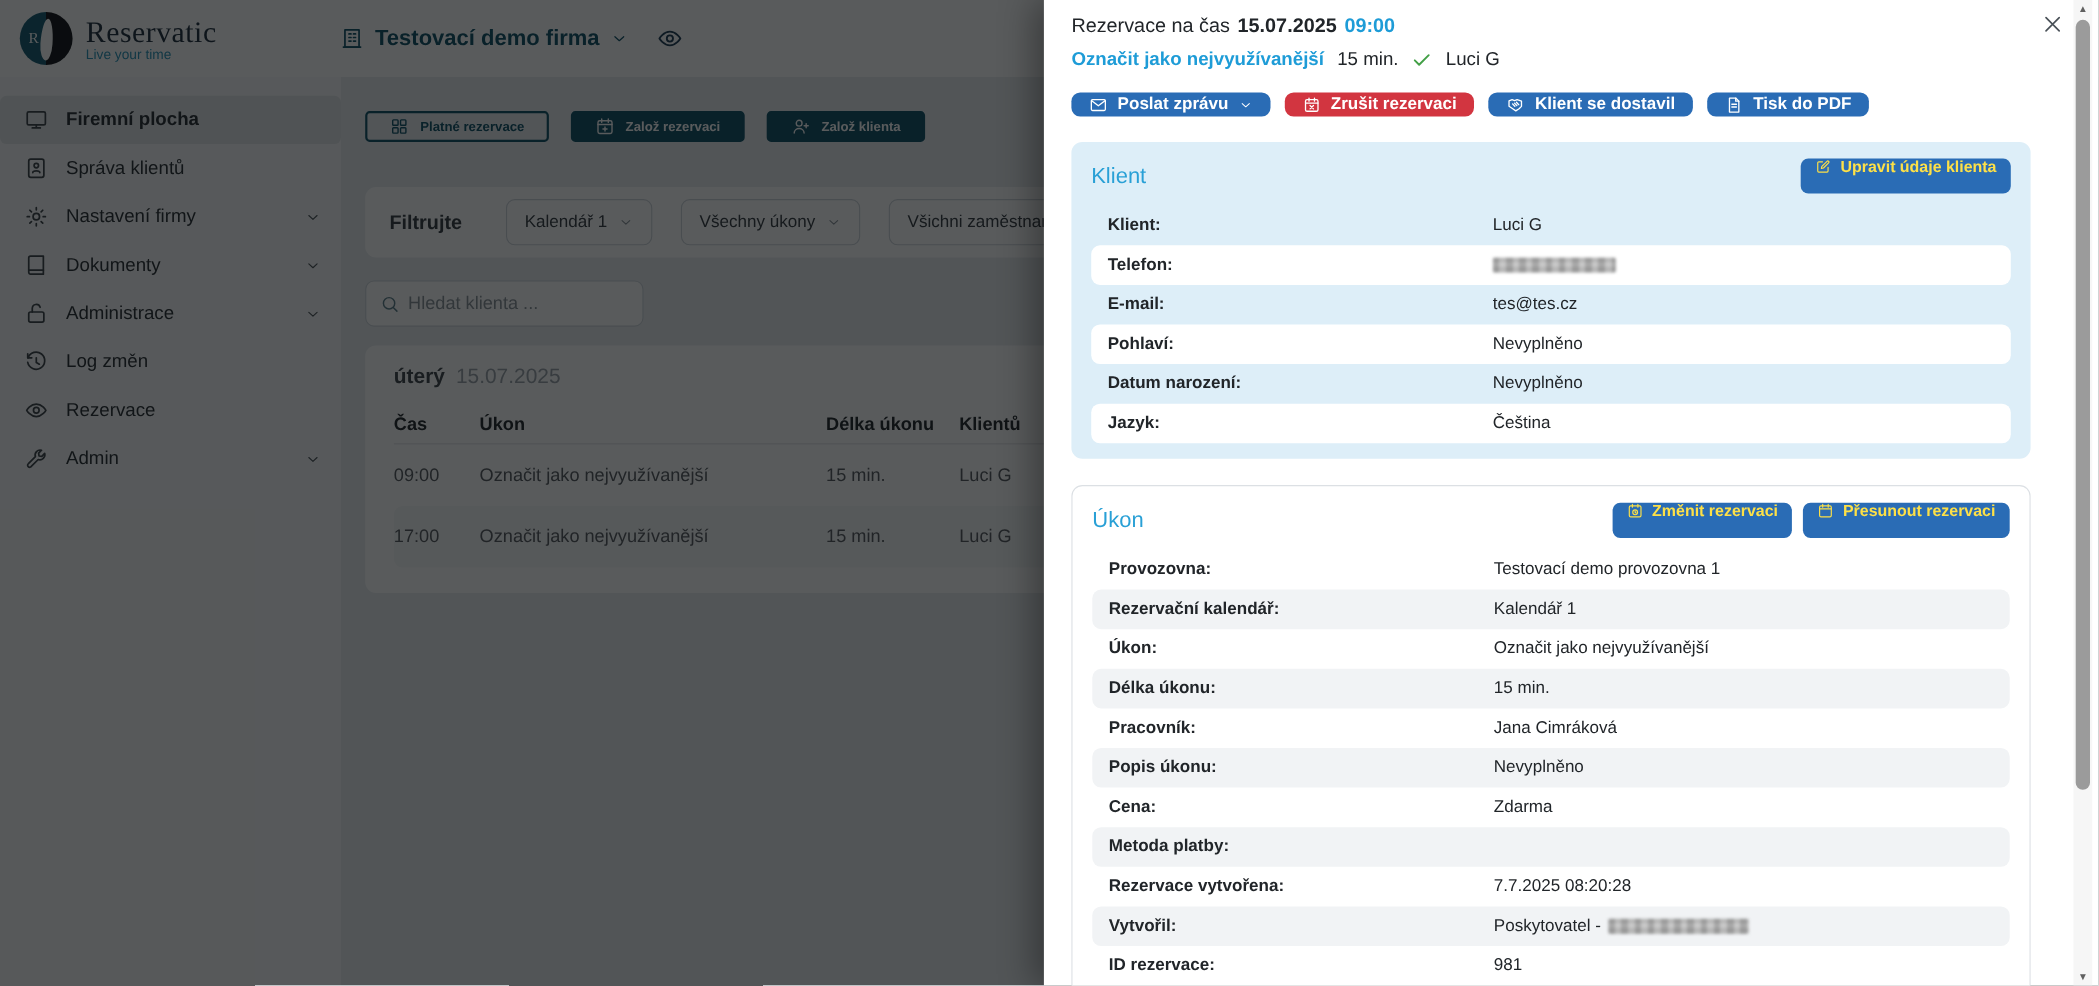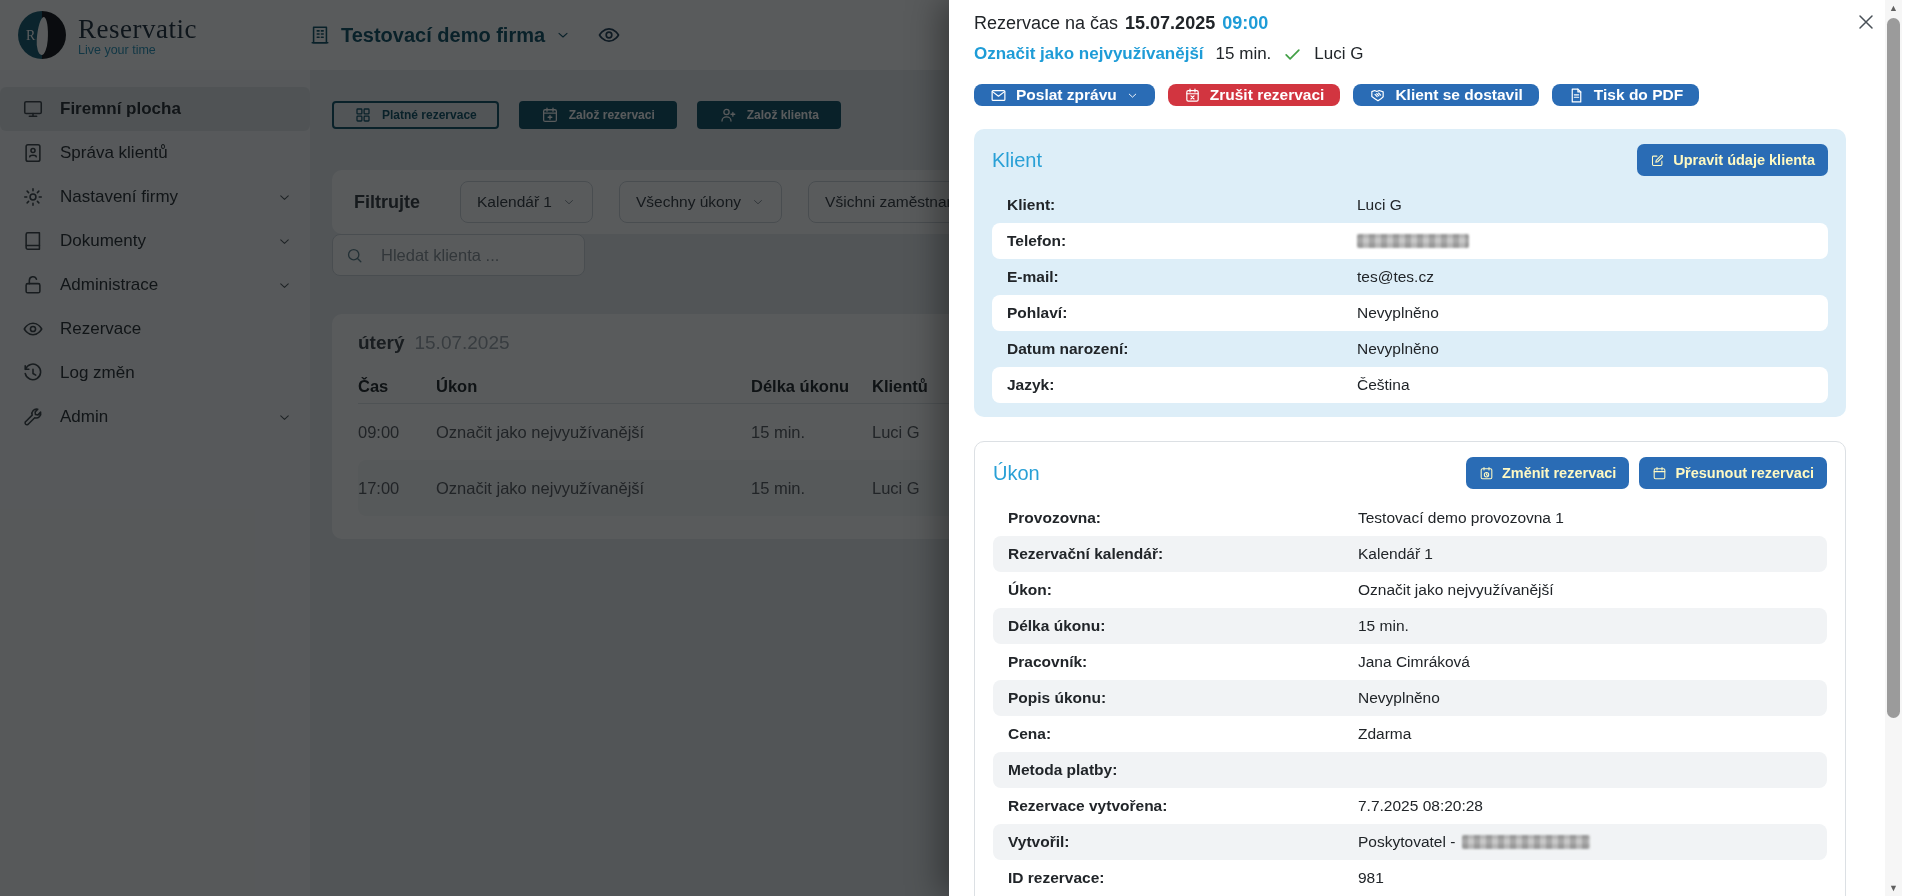--- a/index.html
+++ b/index.html
@@ -29,21 +29,21 @@
 
   
   .main { position:absolute; left:310px; top:70px; right:0; bottom:0; }
   .toolbar-row { position:absolute; left:22px; top:31px; display:flex; gap:20px; }
   .btn-teal { display:flex; align-items:center; gap:10px; height:28px; padding:0 20px; border-radius:4px; font-size:12px; font-weight:bold; cursor:pointer; border:2px solid #0e4f66; background:#0e4f66; color:#fff; font-family:inherit; }
   .btn-teal.outline { background:transparent; color:#0e4f66; }
   .filter-card { position:absolute; left:22px; top:100px; width:1030px; height:64px; background:#fff; border-radius:10px; display:flex; align-items:center; gap:26px; padding:0 22px; }
   .filter-title { font-size:18px; font-weight:bold; color:#343a40; margin-right:14px; }
   .dd { display:flex; align-items:center; gap:10px; height:42px; padding:0 16px; background:#fff; border:1px solid #ced4da; border-radius:8px; font-size:15.5px; color:#343a40; cursor:pointer; }
   .dd .chev { color:#868e96; }
-  .search-box { position:absolute; left:22px; top:164px; width:253px; height:42px; background:#fff; border:1px solid #ced4da; border-radius:8px; display:flex; align-items:center; padding:0 12px; gap:17px; color:#5b7e8a; }
+  .search-box { position:absolute; left:22px; top:185px; width:253px; height:42px; background:#fff; border:1px solid #ced4da; border-radius:8px; display:flex; align-items:center; padding:0 12px; gap:7px; color:#5b7e8a; }
   .search-box input { border:none; outline:none; flex:1; font-size:16.5px; font-family:inherit; color:#343a40; background:transparent; }
   .search-box input::placeholder { color:#8a9299; }
   .day-card { position:absolute; left:22px; top:244px; width:1540px; height:225px; background:#fff; border-radius:10px; padding:18px 26px; }
   .day-title { display:flex; gap:10px; align-items:baseline; font-size:19px; }
   .day-name { font-weight:bold; color:#3f454b; }
   .day-date { color:#9aa2a9; }
   .tgrid { display:grid; grid-template-columns:78px 315px 121px 1fr; align-items:center; }
   .thead { margin-top:16px; height:34px; border-bottom:1px solid #dee2e6; font-size:16.5px; font-weight:bold; color:#212529; }
   .trow { height:56px; font-size:16.5px; color:#55595e; border-radius:8px; cursor:pointer; }
   .trow.alt { background:#f6f7f8; }
@@ -62,21 +62,21 @@
   .p-task { color:#1e9cd7; font-weight:bold; }
   .p-check { color:#43a047; }
   .p-actions { margin-top:20px; display:flex; gap:13px; }
   .btn-act { display:flex; align-items:center; gap:9px; height:22px; padding:0 16px; border:none; border-radius:8px; background:#2a6cb5; color:#fff; font-size:15.5px; font-weight:bold; font-family:inherit; cursor:pointer; }
   .btn-act.red { background:#d23540; }
   .card { margin-top:23px; border-radius:10px; padding:14px 18px; }
   .card-client { background:#ddeef8; }
   .card-task { background:#fff; border:1px solid #dce0e4; margin-top:24px; }
   .card-head { display:flex; align-items:center; justify-content:space-between; height:34px; }
   .card-title { font-size:20px; font-weight:normal; color:#29a0d6; }
-  .btn-sm { display:flex; align-items:center; gap:8px; height:32px; padding:0 13px; border:none; border-radius:7px; background:#2a6cb5; color:#fef9c3; font-size:14.5px; font-weight:bold; font-family:inherit; cursor:pointer; }
+  .btn-sm { display:flex; align-items:flex-start; gap:8px; height:32px; padding:0 13px; border:none; border-radius:7px; background:#2a6cb5; color:#fde047; font-size:14.5px; font-weight:bold; font-family:inherit; cursor:pointer; }
   .head-btns { display:flex; gap:10px; }
   .rows { margin-top:10px; }
   .irow { display:grid; grid-template-columns:350px 1fr; align-items:center; height:36px; padding:0 15px; border-radius:8px; font-size:15.5px; }
   .irow.white { background:#fff; }
   .irow.gray { background:#f1f3f5; }
   .ilabel { font-weight:bold; color:#212529; }
   .ivalue { color:#212529; display:flex; align-items:center; gap:7px; }
   .redact { display:inline-block; height:14px; border-radius:2px; vertical-align:middle; filter:blur(1.3px);
     background:repeating-linear-gradient(90deg,#bfbfbf 0 6px,#e4e4e4 6px 12px),repeating-linear-gradient(0deg,#cccccc 0 5px,#e0e0e0 5px 10px); background-blend-mode:multiply; }
   .redact-phone { width:112px; }
@@ -163,32 +163,32 @@
         <path d="M8 10.5V7a4 4 0 017.8-1.2"></path>
       </svg>
     <span>Administrace</span>
     <span class="grow"></span>
     <svg class="ic chev" width="15" height="15" viewBox="0 0 24 24">
         <path d="M6 9.5l6 5.5 6-5.5"></path>
       </svg>
   </div>
   <div class="s-item">
     <svg class="ic" width="22" height="22" viewBox="0 0 24 24">
-        <path d="M2.5 12S6 5.8 12 5.8 21.5 12 21.5 12 18 18.2 12 18.2 2.5 12 2.5 12z"></path>
-        <circle cx="12" cy="12" r="2.8"></circle>
-      </svg>
-    <span>Rezervace</span>
-  </div>
-  <div class="s-item">
-    <svg class="ic" width="22" height="22" viewBox="0 0 24 24">
         <path d="M3.5 4v4h4"></path>
         <path d="M3.8 8a8.5 8.5 0 11-.3 4.5"></path>
         <path d="M12 8v4.5l3 1.8"></path>
       </svg>
     <span>Log změn</span>
+  </div>
+  <div class="s-item">
+    <svg class="ic" width="22" height="22" viewBox="0 0 24 24">
+        <path d="M2.5 12S6 5.8 12 5.8 21.5 12 21.5 12 18 18.2 12 18.2 2.5 12 2.5 12z"></path>
+        <circle cx="12" cy="12" r="2.8"></circle>
+      </svg>
+    <span>Rezervace</span>
   </div>
   <div class="s-item">
     <svg class="ic" width="22" height="22" viewBox="0 0 24 24">
         <path d="M20.3 6.7a5 5 0 01-6.4 6.1L7 19.7a2 2 0 11-2.8-2.8l6.9-6.9a5 5 0 016.1-6.4l-2.9 2.9.4 2.8 2.8.4z"></path>
       </svg>
     <span>Admin</span>
     <span class="grow"></span>
     <svg class="ic chev" width="15" height="15" viewBox="0 0 24 24">
         <path d="M6 9.5l6 5.5 6-5.5"></path>
       </svg>

